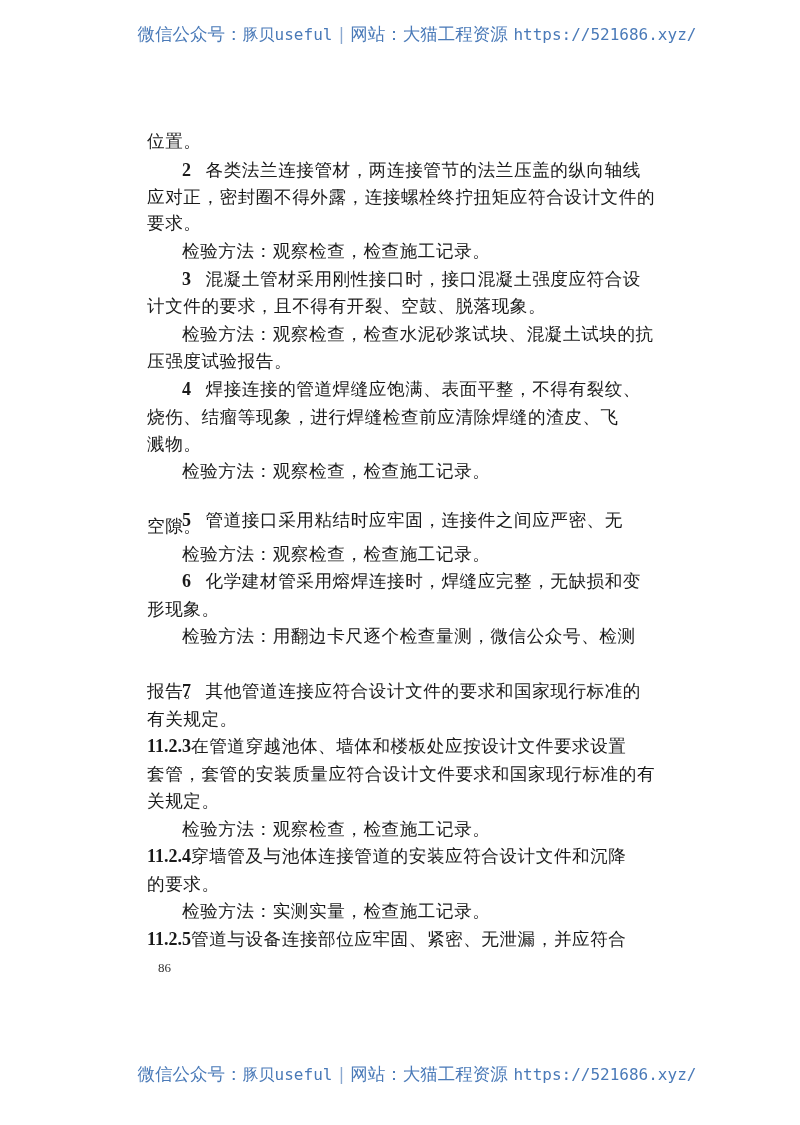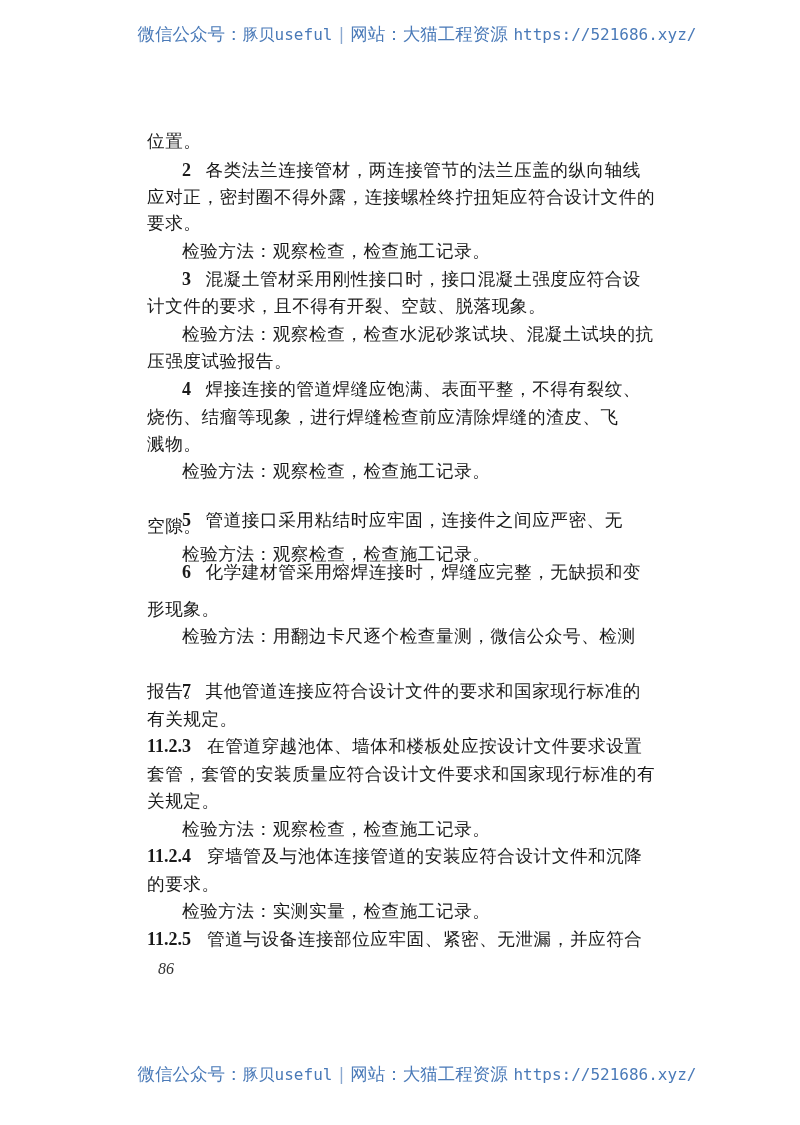--- a/index.html
+++ b/index.html
@@ -64,30 +64,28 @@
       font-family: "Liberation Serif", "DejaVu Serif", serif;
       font-size: 18px;
       display: inline-block;
       margin-right: 14px;
     }
     .clause {
       font-weight: bold;
       font-family: "Liberation Serif", "DejaVu Serif", serif;
       font-size: 18px;
       display: inline-block;
-      margin-right: 16px;
       letter-spacing: 0px;
     }
     .pageno {
       position: absolute;
       left: 158px;
       top: 960px;
-      font-style: italic;
       font-family: "Liberation Serif", "DejaVu Serif", serif;
-      font-size: 16px;
+      font-size: 13px;
       color: #333;
     }
   </style>
 </head>
 <body>
 
 <div class="watermark wm-top">
   <span>微信公众号：</span><span class="brand">豚贝useful</span><span class="sep">|</span><span>网站：大猫工程资源</span> <span class="url">https://521686.xyz/</span>
 </div>
 
@@ -101,21 +99,21 @@
   <div class="line" style="top:165px"><span>计文件的要求，且不得有开裂、空鼓、脱落现象。</span></div>
   <div class="line indent" style="top:193px"><span>检验方法：观察检查，检查水泥砂浆试块、混凝土试块的抗</span></div>
   <div class="line" style="top:220px"><span>压强度试验报告。</span></div>
   <div class="line indent" style="top:248px"><span class="num">4</span><span>焊接连接的管道焊缝应饱满、表面平整，不得有裂纹、</span></div>
   <div class="line" style="top:276px"><span>烧伤、结瘤等现象，进行焊缝检查前应清除焊缝的渣皮、飞</span></div>
   <div class="line" style="top:303px"><span>溅物。</span></div>
   <div class="line indent" style="top:330px"><span>检验方法：观察检查，检查施工记录。</span></div>
   <div class="line indent" style="top:379px"><span class="num">5</span><span>管道接口采用粘结时应牢固，连接件之间应严密、无</span></div>
   <div class="line" style="top:385px"><span>空隙。</span></div>
   <div class="line indent" style="top:413px"><span>检验方法：观察检查，检查施工记录。</span></div>
-  <div class="line indent" style="top:431px"><span class="num">6</span><span>化学建材管采用熔焊连接时，焊缝应完整，无缺损和变</span></div>
+  <div class="line indent" style="top:440px"><span class="num">6</span><span>化学建材管采用熔焊连接时，焊缝应完整，无缺损和变</span></div>
   <div class="line" style="top:468px"><span>形现象。</span></div>
   <div class="line indent" style="top:495px"><span>检验方法：用翻边卡尺逐个检查量测，微信公众号、检测</span></div>
   <div class="line" style="top:550px"><span>报告。</span></div>
   <div class="line indent" style="top:550px"><span class="num">7</span><span>其他管道连接应符合设计文件的要求和国家现行标准的</span></div>
   <div class="line" style="top:578px"><span>有关规定。</span></div>
   <div class="line" style="top:605px"><span class="clause">11.2.3</span><span>在管道穿越池体、墙体和楼板处应按设计文件要求设置</span></div>
   <div class="line" style="top:633px"><span>套管，套管的安装质量应符合设计文件要求和国家现行标准的有</span></div>
   <div class="line" style="top:660px"><span>关规定。</span></div>
   <div class="line indent" style="top:688px"><span>检验方法：观察检查，检查施工记录。</span></div>
   <div class="line" style="top:715px"><span class="clause">11.2.4</span><span>穿墙管及与池体连接管道的安装应符合设计文件和沉降</span></div>

